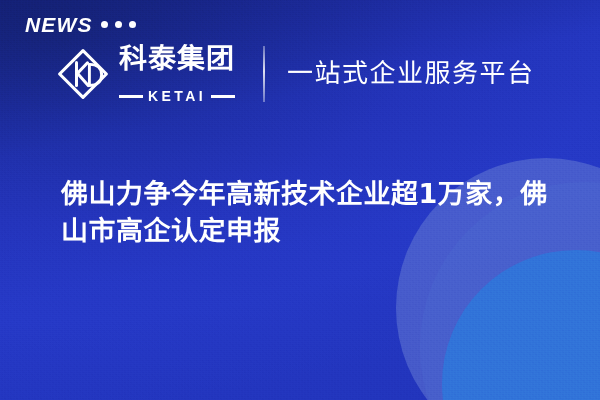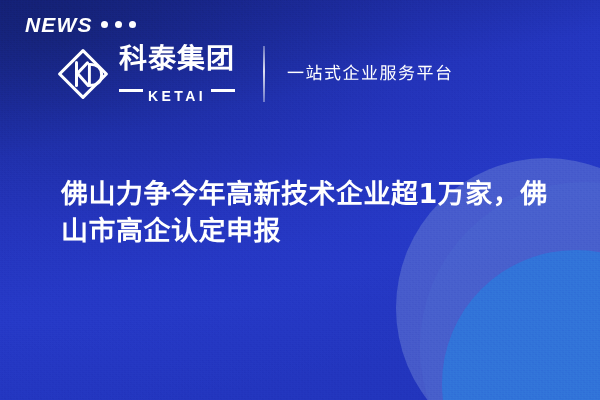--- a/index.html
+++ b/index.html
@@ -135,20 +135,21 @@
     color: #ffffff;
     font-size: 28px;
     font-weight: 700;
     line-height: 1.04;
     letter-spacing: 1px;
     white-space: nowrap;
     font-family: "DejaVu Sans", "Liberation Sans", sans-serif;
   }
   .logo-en {
     display: flex;
+    align-items: center;
     gap: 5px;
     color: #ffffff;
   }
   .logo-en .bar {
     flex: 1 1 auto;
     height: 3px;
     background: #ffffff;
     min-width: 10px;
   }
   .logo-en .txt {
@@ -167,21 +168,21 @@
     flex: 0 0 2px;
   }
 
   .tagline-block {
     display: flex;
     flex-direction: column;
     gap: 3px;
   }
   .tagline-main {
     color: #ffffff;
-    font-size: 17px;
+    font-size: 26px;
     font-weight: 400;
     letter-spacing: 1.5px;
     line-height: 1.1;
     white-space: nowrap;
     font-family: "DejaVu Sans", "Liberation Sans", sans-serif;
   }
   .tagline-sub {
     color: #ffffff;
     font-size: 18px;
     font-weight: 700;

